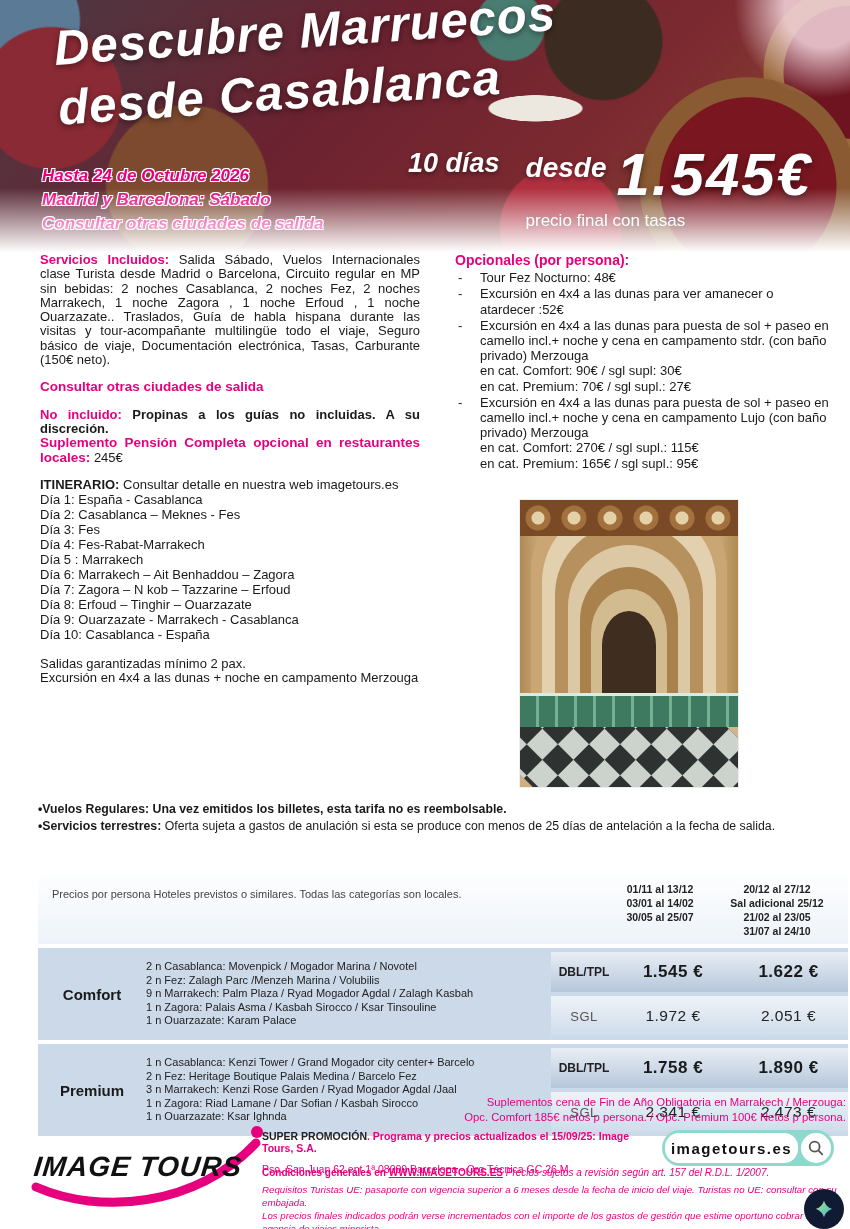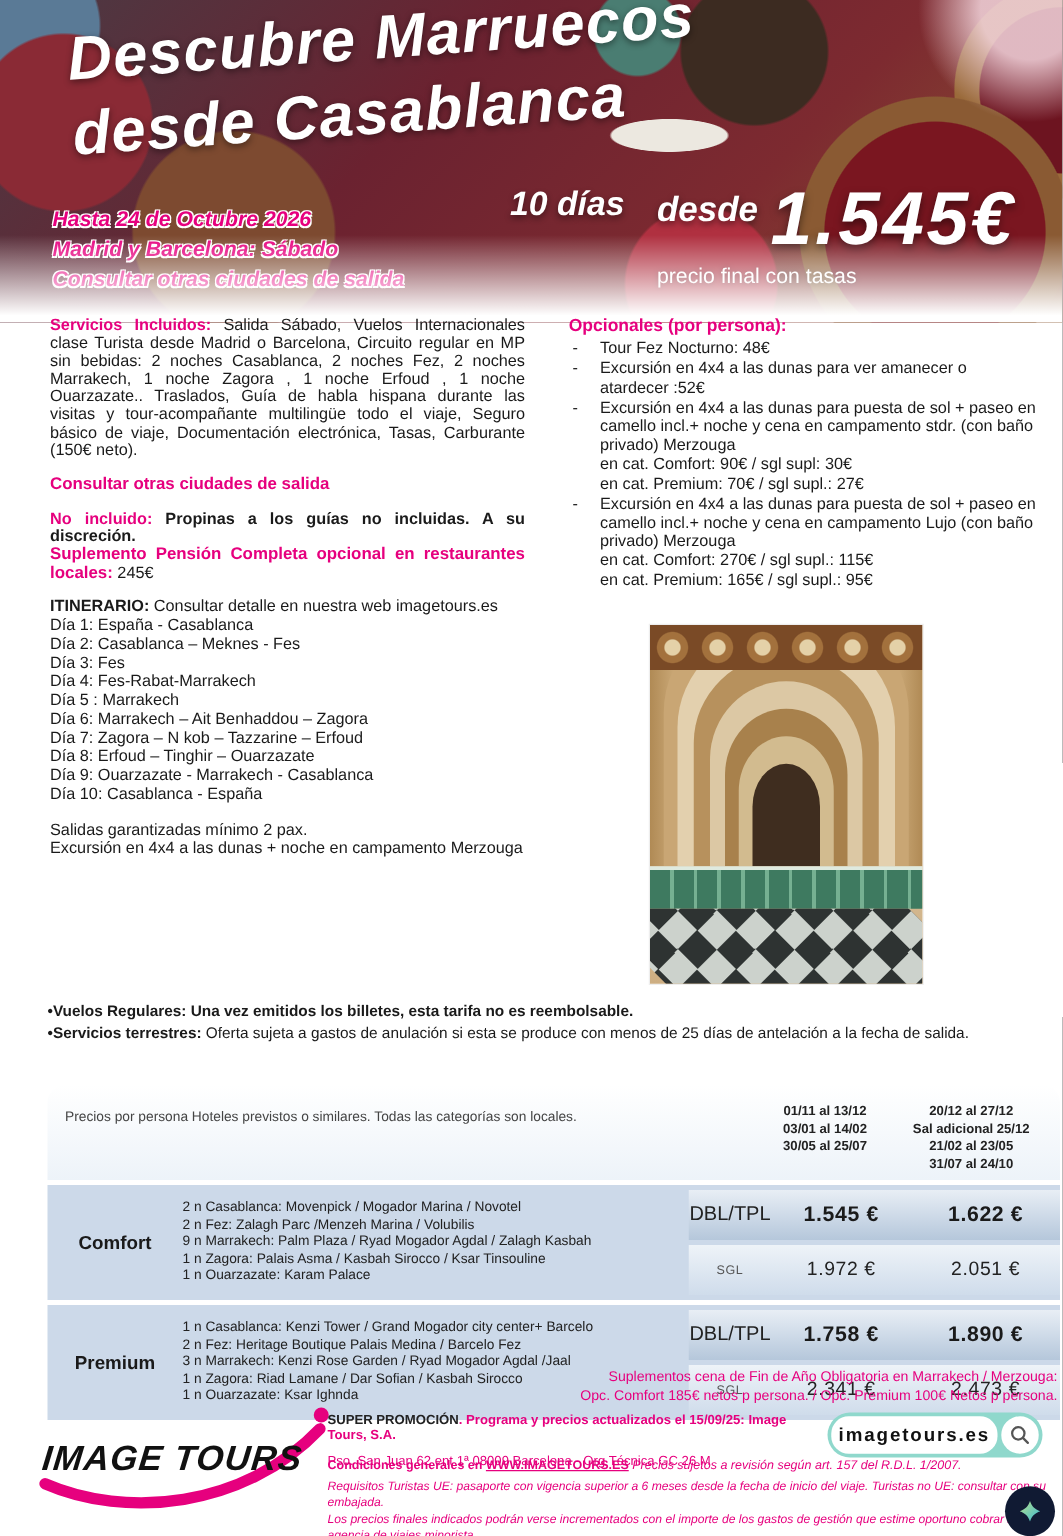--- a/index.html
+++ b/index.html
@@ -97,22 +97,22 @@
     line-height:14px; padding-top:6px; }
   .pt-season.s2 { width:122px; }
   .pt-band { display:flex; background:#ccd9e9; margin-top:4px; align-items:center; }
   .pt-cat { width:108px; font-weight:bold; font-size:15px; text-align:center; }
   .pt-hotels { flex:1; font-size:11px; line-height:13.5px; color:#222; padding:8px 4px 8px 0; }
   .pt-prices { width:297px; display:flex; flex-direction:column; gap:4px; align-self:stretch;
     justify-content:center; padding:4px 0; }
   .pt-row { display:flex; align-items:center; min-height:40px; }
   .pt-row.dbl { background:linear-gradient(#e8eef5, #b5c7db); }
   .pt-row.sgl { background:linear-gradient(#eef3f8, #cfdceb); }
-  .pt-type { width:66px; text-align:center; font-size:16px; font-weight:normal; color:#222; }
-  .pt-row.sgl .pt-type { font-weight:normal; color:#555; font-size:10px; letter-spacing:.5px; }
+  .pt-type { width:66px; text-align:center; font-size:12px; font-weight:bold; color:#222; }
+  .pt-row.sgl .pt-type { font-weight:normal; color:#555; font-size:13px; letter-spacing:.5px; }
   .pt-price { width:112px; text-align:center; font-size:17px; font-weight:bold; letter-spacing:.5px; }
   .pt-price.p2 { width:119px; }
   .pt-row.sgl .pt-price { font-weight:normal; font-size:15.5px; color:#222; }
   .pt-footnote { position:absolute; right:2px; top:227px; width:520px; text-align:right;
     color:#e6007e; font-size:11.3px; line-height:14.5px; }
 
   
   .logo { position:absolute; left:30px; top:1123px; width:238px; height:100px; }
   .logo svg { position:absolute; left:0; top:0; }
   .logo-text { position:absolute; left:4px; top:28px; font-size:28px; font-weight:bold;

